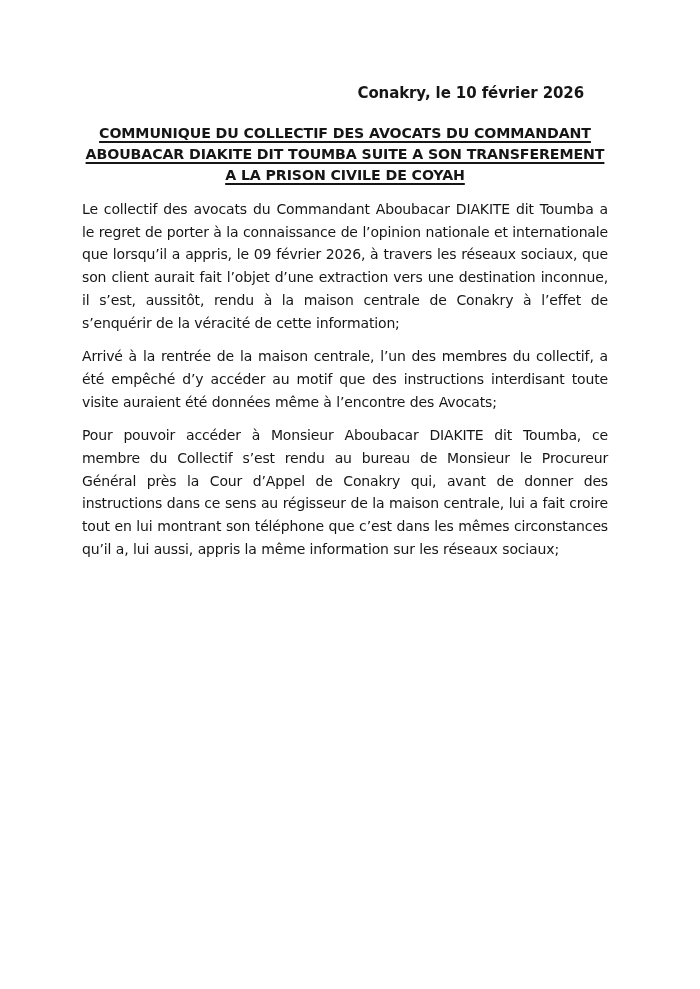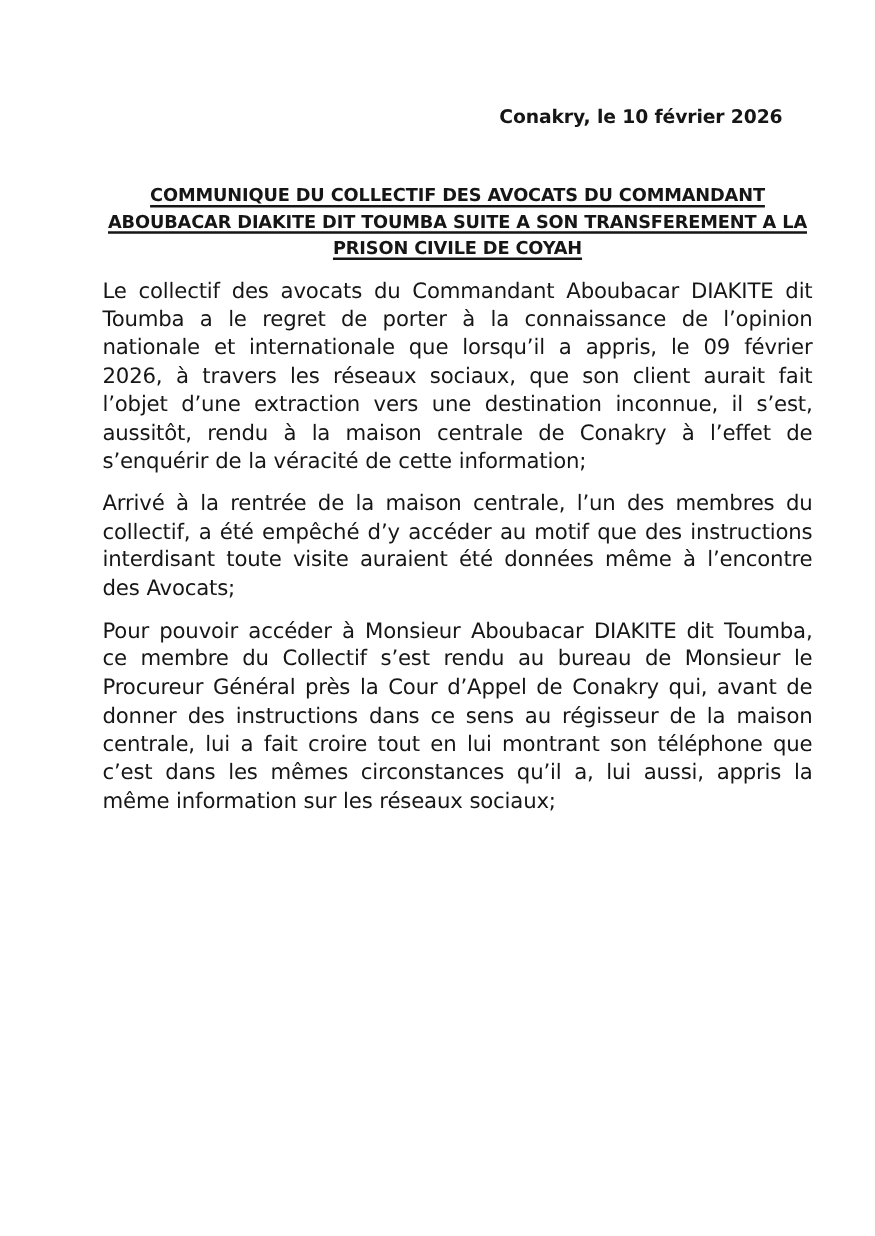--- a/index.html
+++ b/index.html
@@ -7,51 +7,51 @@
     padding: 0;
     background: #ffffff;
   }
   .page {
     position: relative;
     width: 700px;
     height: 989px;
     margin: 0 auto;
     background: #ffffff;
     box-sizing: border-box;
-    padding: 84px 50px 0 82px;
+    padding: 84px 92px 0 82px;
     font-family: "DejaVu Sans", "Liberation Sans", sans-serif;
     color: #161616;
     overflow: hidden;
   }
   .date-line {
     text-align: right;
     font-weight: bold;
     font-size: 15px;
     line-height: 18px;
     padding-right: 24px;
     letter-spacing: -0.1px;
   }
   .doc-title {
-    margin: 45px auto 0 auto;
+    margin: 21px auto 0 auto;
     text-align: center;
     font-weight: bold;
     font-size: 14.2px;
     line-height: 21px;
     letter-spacing: -0.1px;
   }
   .doc-title .underlined {
     text-decoration: underline;
     text-decoration-thickness: 1.5px;
     text-underline-offset: 2.5px;
   }
   .body-text p {
     margin: 0;
     padding: 0;
     margin-top: 11px;
-    font-size: 17px;
+    font-size: 14px;
     line-height: 22.7px;
     text-align: justify;
     letter-spacing: -0.15px;
     word-spacing: 0.2px;
   }
   .body-text p:first-child {
     margin-top: 12px;
   }
 </style>
 </head>

